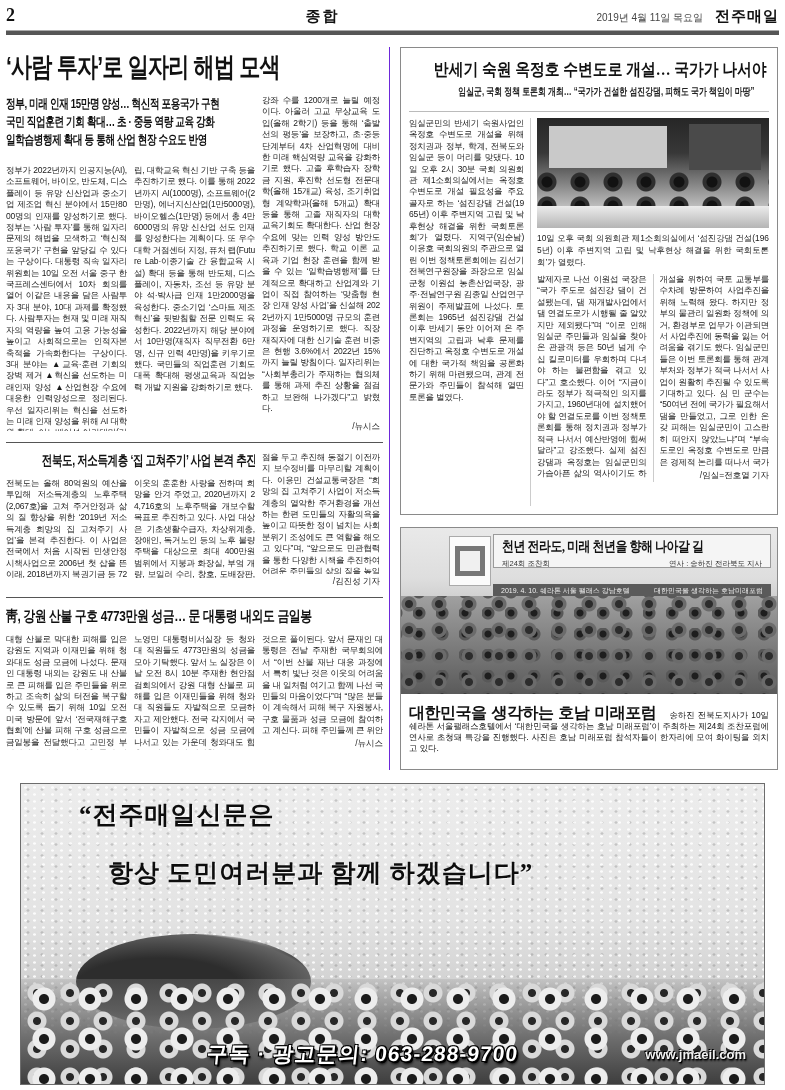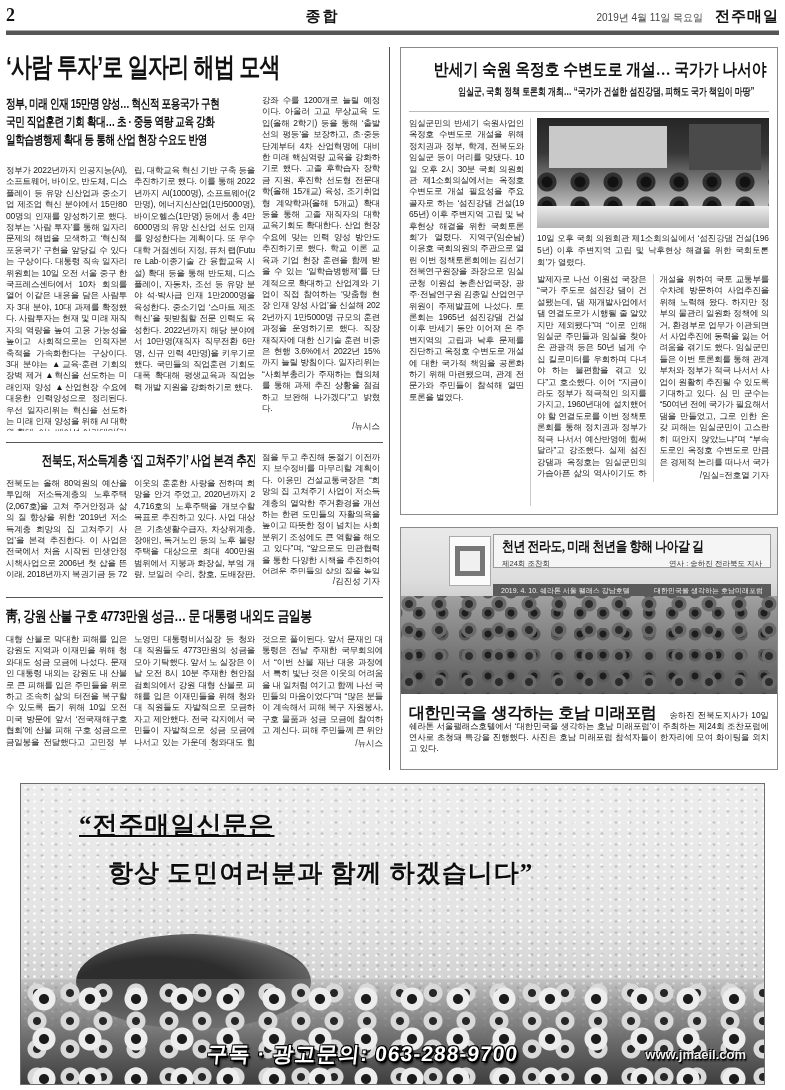--- a/index.html
+++ b/index.html
@@ -118,21 +118,21 @@
       background:radial-gradient(ellipse at 35% 55%,#2d2d2d 0 38%,#4b4b4b 58%,#636363 72%,transparent 76%),
                  radial-gradient(ellipse at 72% 50%,#383838 0 42%,transparent 70%);}
   .promo .flowers{position:absolute;left:0;right:0;bottom:0;height:105px;
       background-image:
         radial-gradient(circle at 23px 20px,#1b1b1b 4.5px,#ededed 5.5px 11px,transparent 12px),
         radial-gradient(circle at 16px 14px,#272727 3.5px,#d9d9d9 4.5px 9px,transparent 10px),
         linear-gradient(180deg,rgba(150,150,150,.25),#6f6f6f 55%,#3e3e3e 100%);
       background-size:46px 40px,33px 28px,100% 100%;}
   .promo .l1,.promo .l2{position:absolute;font-family:"Liberation Serif",serif;font-weight:bold;color:#0d0d0d;
       font-size:25px;letter-spacing:1px;text-shadow:1px 1px 0 rgba(255,255,255,.55);}
-  .promo .l1{left:58px;top:24px;text-decoration:underline;}
+  .promo .l1{left:58px;top:14px;}
   .promo .l2{left:87px;top:72px;}
   .promo .contact{position:absolute;left:120px;right:180px;bottom:16px;text-align:center;color:#fff;
       font-weight:bold;font-size:21px;letter-spacing:1px;transform:skewX(-6deg);
       text-shadow:2px 2px 0 #000,-1px -1px 0 #000,1px -1px 0 #000,-1px 1px 0 #000,2px 3px 3px #000;}
   .promo .site{position:absolute;right:18px;bottom:22px;color:#f2f2f2;font-weight:bold;font-size:13px;
       text-shadow:1px 1px 0 #000,-1px -1px 0 #000,1px 2px 2px #000;}
 </style>
 </head>
 <body>
 

